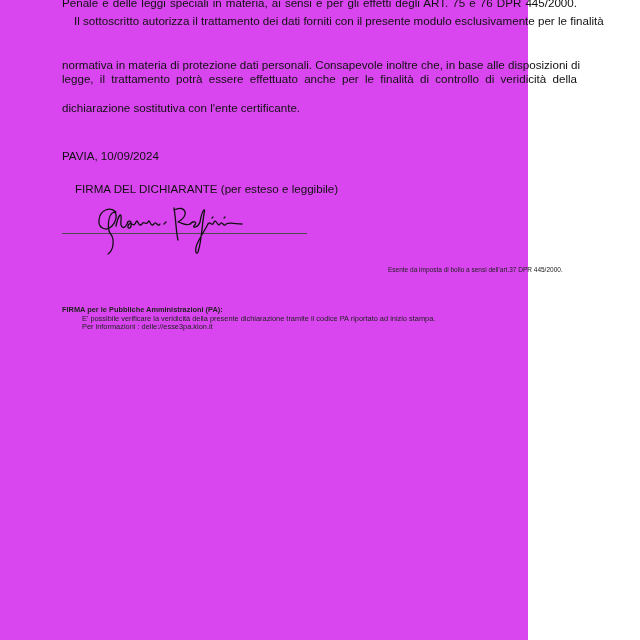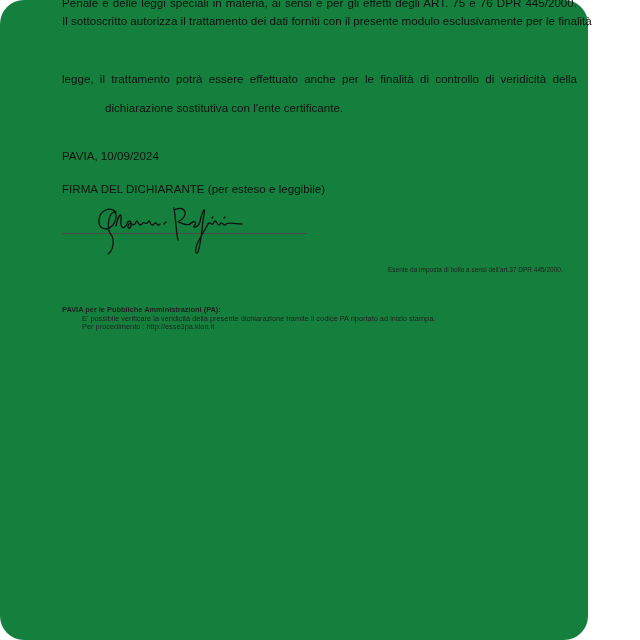--- a/index.html
+++ b/index.html
@@ -11,23 +11,22 @@
       width: 640px;
       height: 640px;
       position: relative;
       overflow: hidden;
       font-family: "Liberation Sans", sans-serif;
       color: #111111;
     }
     .page {
       position: absolute;
       left: 0; top: 0;
-      width: 588px; height: 640px;
-      background: #15803d;
-      border-radius: 24px;
+      width: 528px; height: 640px;
+      background: #d946ef;
     }
     .para-line {
       position: absolute;
       left: 62px;
       width: 515px;
       font-size: 11.6px;
       line-height: 14px;
       white-space: nowrap;
       text-align: justify;
       text-align-last: justify;
@@ -87,27 +86,28 @@
       white-space: nowrap;
       margin-left: 20px;
     }
   </style>
 </head>
 <body>
 
 <div class="page">
 
   <div class="para-line cut-top" style="top:-4px;">Penale e delle leggi speciali in materia, ai sensi e per gli effetti degli ART. 75 e 76 DPR 445/2000.</div>
-  <div class="para-line" style="top:14px;">Il sottoscritto autorizza il trattamento dei dati forniti con il presente modulo esclusivamente per le finalità</div>
+  <div class="para-line" style="top:14px;margin-left:12px;">Il sottoscritto autorizza il trattamento dei dati forniti con il presente modulo esclusivamente per le finalità</div>
+  <div class="para-line" style="top:58px;">normativa in materia di protezione dati personali. Consapevole inoltre che, in base alle disposizioni di</div>
   <div class="para-line" style="top:72px;">legge, il trattamento potrà essere effettuato anche per le finalità di controllo di veridicità della</div>
-  <div class="para-line last" style="top:101px;margin-left:43px;">dichiarazione sostitutiva con l'ente certificante.</div>
+  <div class="para-line last" style="top:101px;">dichiarazione sostitutiva con l'ente certificante.</div>
 
   <div class="plain" style="top:149px;text-align:right;">PAVIA, 10/09/2024</div>
 
-  <div class="plain" style="top:182px;">FIRMA DEL DICHIARANTE (per esteso e leggibile)</div>
+  <div class="plain" style="top:182px;margin-left:13px;">FIRMA DEL DICHIARANTE (per esteso e leggibile)</div>
 
   <div class="sig-line"></div>
 
   <svg class="signature" viewBox="0 0 150 60" aria-label="">
     <g fill="none" stroke="#111" stroke-width="1.3" stroke-linecap="round" stroke-linejoin="round">
 
       <path d="M22 12 C16 6, 6 10, 5 20 C4 28, 12 32, 18 26 C22 22, 24 14, 20 12 C14 14, 12 30, 18 36 C20 40, 20 50, 14 54"></path>
 
       <path d="M22 26 C24 16, 28 10, 27 20 C26 28, 30 30, 33 24 C34 20, 38 20, 37 26 C36 30, 32 28, 35 24 C38 22, 40 28, 42 22 C44 18, 44 28, 48 24 C50 20, 52 26, 54 22 C56 18, 56 28, 60 24 C62 20, 64 28, 66 24"></path>
 
@@ -118,18 +118,18 @@
       <path d="M96 24 C100 20, 104 22, 100 26 C98 28, 104 28, 106 22 C108 10, 112 6, 110 14 C108 24, 108 40, 104 52 C102 56, 100 50, 104 42 C108 34, 112 28, 114 24"></path>
 
       <path d="M114 24 C116 20, 118 28, 120 22 C122 18, 124 28, 126 24 C128 20, 130 28, 132 24 C136 22, 142 24, 148 24"></path>
       <path d="M118 18 L119 17 M130 18 L131 17"></path>
     </g>
   </svg>
 
   <div class="stamp-note">Esente da imposta di bollo a sensi dell'art.37 DPR 445/2000.</div>
 
   <div class="pa-note">
-    <span class="pa-title">PAVIA per le Pubbliche Amministrazioni (PA):</span>
+    <span class="pa-title">FIRMA per le Pubbliche Amministrazioni (PA):</span>
     <span class="pa-line">E' possibile verificare la veridicità della presente dichiarazione tramite il codice PA riportato ad inizio stampa.</span>
-    <span class="pa-line">Per procedimento : http://esse3pa.kion.it</span>
+    <span class="pa-line">Per informazioni : delle://esse3pa.kion.it</span>
   </div>
 
 </div>
 
 </body></html>

